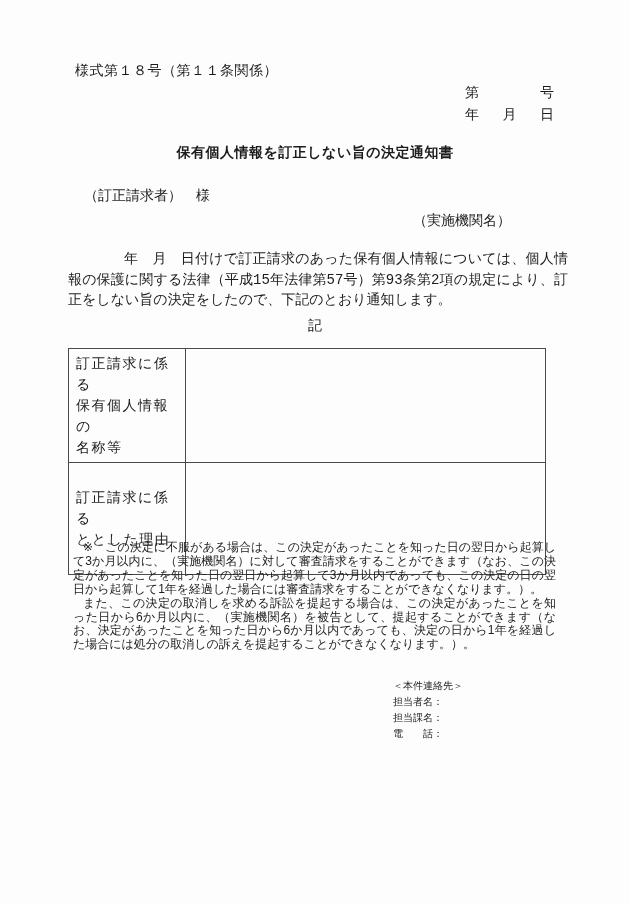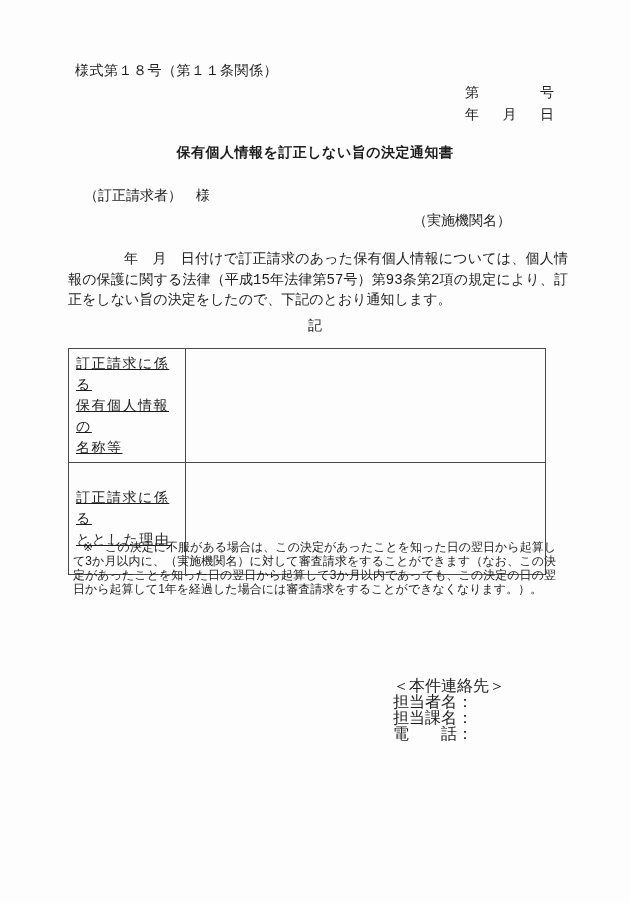--- a/index.html
+++ b/index.html
@@ -20,41 +20,41 @@
   .date-line   { left:465px; top:106px; width:89px; display:flex; justify-content:space-between; }
   .doc-title   { left:0; right:0; top:144px; text-align:center; font-weight:bold; letter-spacing:0.5px; }
   .addressee   { left:77px; top:187px;margin-left:7px; }
   .issuer      { left:413px; top:212px;text-align:right; }
   .body-par    { left:68px; top:249px; width:500px; line-height:20.5px; text-indent:56px; text-align:justify;font-family:Liberation Mono, monospace; }
   .ki-marker   { left:0; right:0; top:317px; text-align:center; }
 
   table.form-table {
     position:absolute; left:68px; top:348px;
     width:478px; height:174px;
-    border-collapse:collapse; table-layout:fixed;text-decoration:underline;
+    border-collapse:collapse; table-layout:fixed;
   }
   .form-table td {
     border:1px solid #4a4a4a;
     padding:4px 7px;
     vertical-align:top;
   }
   .form-table .label-cell {
     width:117px;
     letter-spacing:1.5px;
     line-height:21px;
     white-space:pre-line;
   }
   .form-table tr.row-reason .label-cell { vertical-align:middle; }
   .form-table tr.row-name   { height:62px; }
   .form-table tr.row-reason { height:112px; }
 
   .notes { left:73px; top:541px; width:483px; font-size:12px; line-height:13.9px; text-align:justify; }
   .notes p { text-indent:10px; }
 
-  .contact { left:393px; top:678px; font-size:16px; line-height:16px; }
+  .contact { left:393px; top:678px; font-size:10px; line-height:16px; }
 </style>
 </head>
 <body>
 
 <div class="page">
 
   <div class="abs form-number">様式第１８号（第１１条関係）</div>
 
   <div class="abs doc-number">
     <span>第</span>
@@ -88,20 +88,21 @@
     <tr class="row-reason">
       <td class="label-cell">訂正請求に係る
 ととした理由</td>
       <td class="value-cell"></td>
     </tr>
   </tbody>
     </table>
 
   <div class="abs notes">
     <p>※　この決定に不服がある場合は、この決定があったことを知った日の翌日から起算して3か月以内に、（実施機関名）に対して審査請求をすることができます（なお、この決定があったことを知った日の翌日から起算して3か月以内であっても、この決定の日の翌日から起算して1年を経過した場合には審査請求をすることができなくなります。）。</p>
+    <p>また、この決定の取消しを求める訴訟を提起する場合は、この決定があったことを知った日から6か月以内に、（実施機関名）を被告として、提起することができます（なお、決定があったことを知った日から6か月以内であっても、決定の日から1年を経過した場合には処分の取消しの訴えを提起することができなくなります。）。</p>
   </div>
 
   <div class="abs contact">
     <div>＜本件連絡先＞</div>
     <div>担当者名：</div>
     <div>担当課名：</div>
     <div>電　　話：</div>
   </div>
 
 </div>

